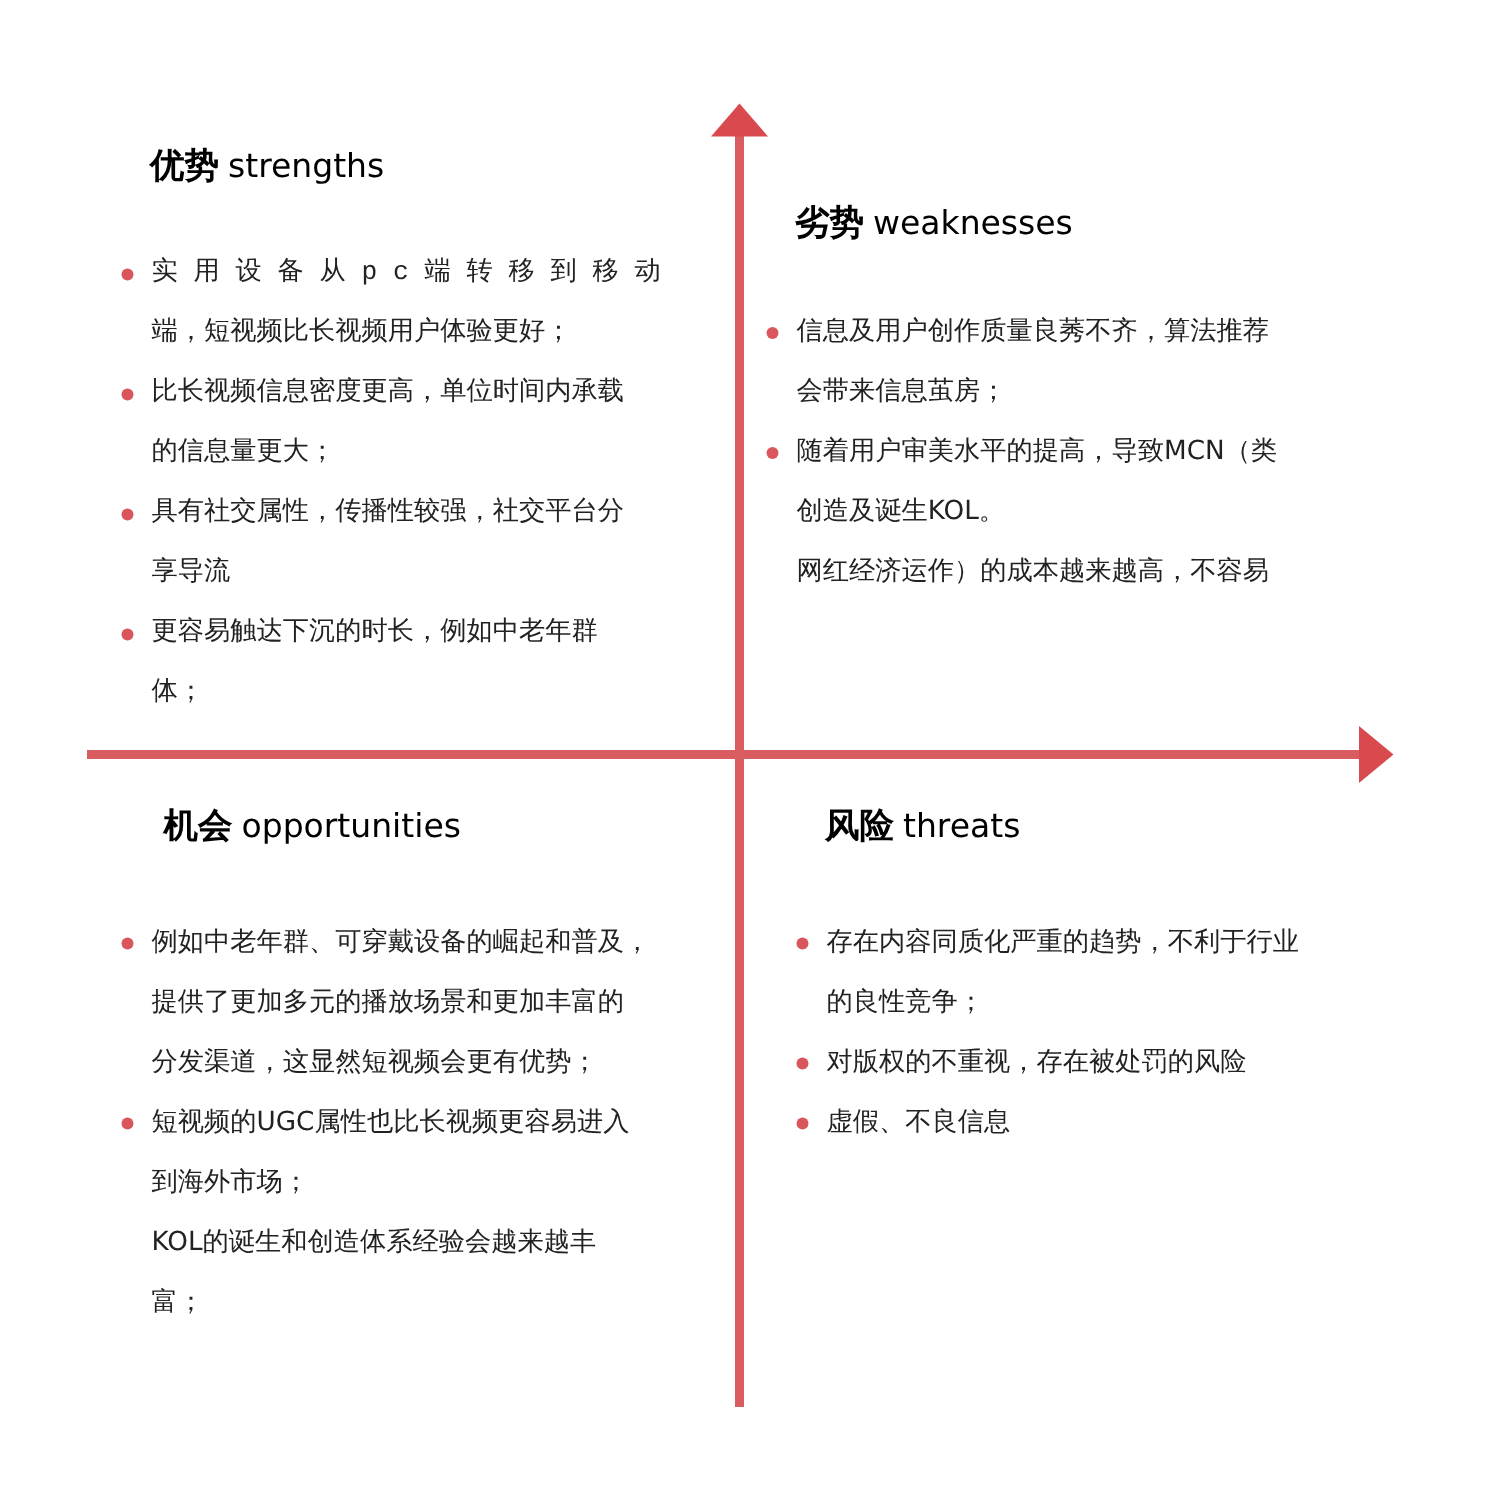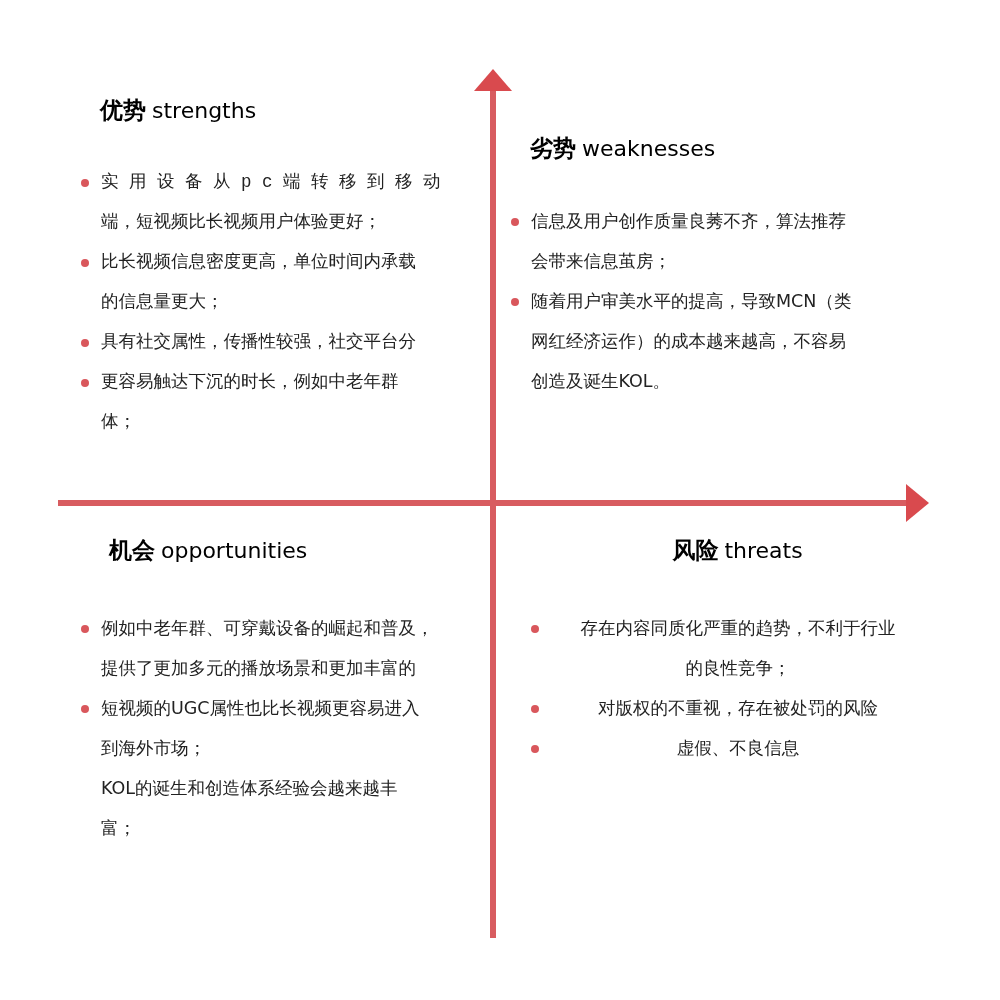--- a/index.html
+++ b/index.html
@@ -94,21 +94,21 @@
     #q-strengths li.spaced { letter-spacing: 10.5px; }
 
     #q-weaknesses { left: 505px; top: 133px; width: 400px; }
     #q-weaknesses .q-title { margin-left: 25px; }
     #q-weaknesses ul.items { margin-top: 37px; }
 
     #q-opportunities { left: 75px; top: 535px; width: 410px; }
     #q-opportunities .q-title { margin-left: 34px; }
     #q-opportunities ul.items { margin-top: 42px; }
 
-    #q-threats { left: 525px; top: 535px; width: 400px; text-align: center; }
+    #q-threats { left: 525px; top: 535px; width: 400px; }
     #q-threats .q-title { margin-left: 25px; }
     #q-threats ul.items { margin-top: 42px; }
   </style>
 </head>
 <body>
 
 <div>
 
   <div class="axis-v"></div>
   <div class="arrow-up"></div>
@@ -118,45 +118,47 @@
   <div class="quadrant" id="q-strengths">
     <div class="q-title">
       <span>优势</span><span class="en">strengths</span>
     </div>
     <ul class="items">
       <li class="bullet spaced">实用设备从pc端转移到移动</li>
       <li>端，短视频比长视频用户体验更好；</li>
       <li class="bullet">比长视频信息密度更高，单位时间内承载</li>
       <li>的信息量更大；</li>
       <li class="bullet">具有社交属性，传播性较强，社交平台分</li>
+      <li>享导流</li>
       <li class="bullet">更容易触达下沉的时长，例如中老年群</li>
       <li>体；</li>
     </ul>
   </div>
 
   <div class="quadrant" id="q-weaknesses">
     <div class="q-title">
       <span>劣势</span><span class="en">weaknesses</span>
     </div>
     <ul class="items">
       <li class="bullet">信息及用户创作质量良莠不齐，算法推荐</li>
       <li>会带来信息茧房；</li>
       <li class="bullet">随着用户审美水平的提高，导致MCN（类</li>
+      <li>创造及诞生KOL。</li>
       <li>网红经济运作）的成本越来越高，不容易</li>
-      <li>创造及诞生KOL。</li>
     </ul>
   </div>
 
   <div class="quadrant" id="q-opportunities">
     <div class="q-title">
       <span>机会</span><span class="en">opportunities</span>
     </div>
     <ul class="items">
       <li class="bullet">例如中老年群、可穿戴设备的崛起和普及，</li>
       <li>提供了更加多元的播放场景和更加丰富的</li>
+      <li>分发渠道，这显然短视频会更有优势；</li>
       <li class="bullet">短视频的UGC属性也比长视频更容易进入</li>
       <li>到海外市场；</li>
       <li>KOL的诞生和创造体系经验会越来越丰</li>
       <li>富；</li>
     </ul>
   </div>
 
   <div class="quadrant" id="q-threats">
     <div class="q-title">
       <span>风险</span><span class="en">threats</span>

